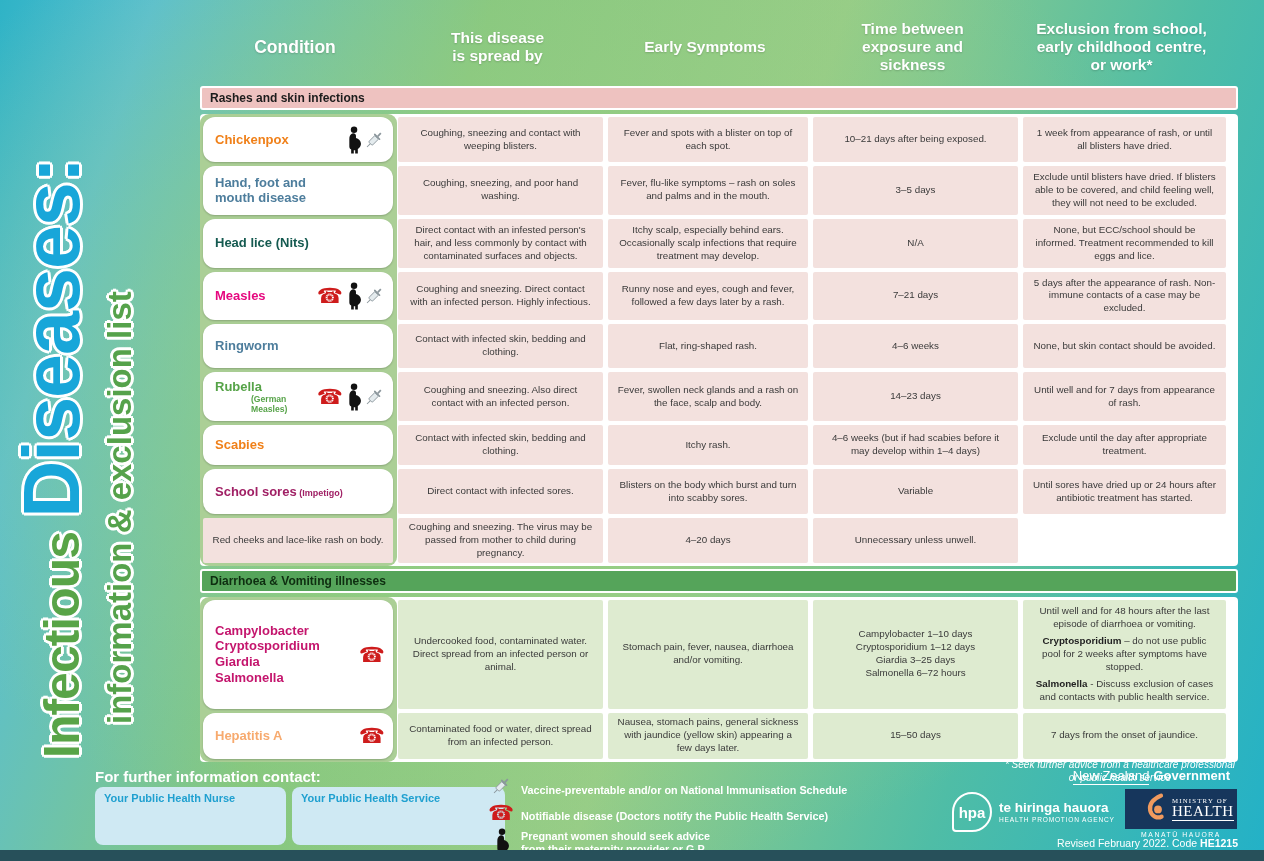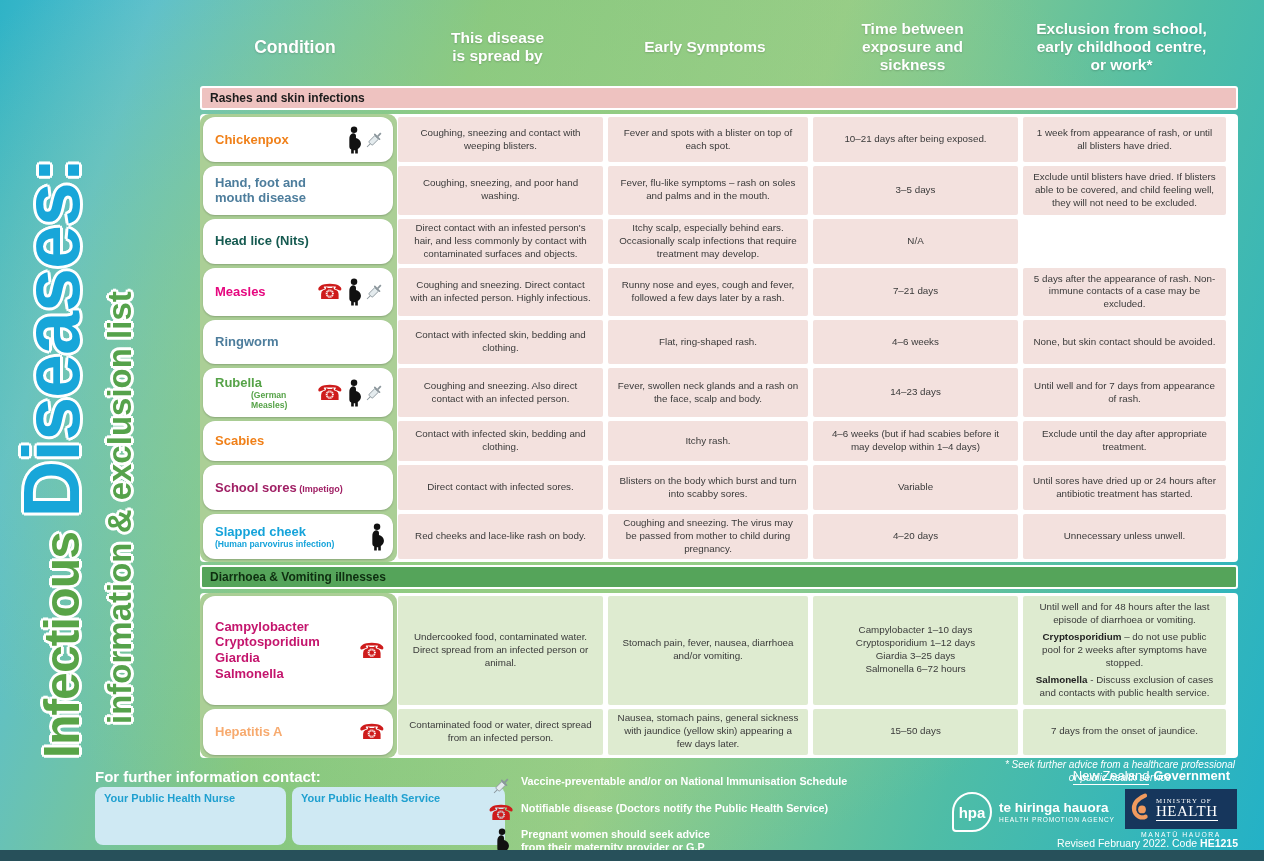--- a/index.html
+++ b/index.html
@@ -59,33 +59,33 @@
   .icon-preg svg,.icon-syr svg{display:block;}
   
   .footnote{position:absolute;left:1000px;top:758px;width:240px;text-align:center;color:#fff;
     font-style:italic;font-size:10px;line-height:1.3;white-space:pre-line;}
   .contact-heading{position:absolute;left:95px;top:768px;color:#fff;font-weight:bold;font-size:15px;}
   .contact-box{position:absolute;top:787px;height:58px;background:#cfe9f3;border-radius:8px;
     padding:5px 9px;box-sizing:border-box;font-size:11px;color:#1fa0d0;font-weight:bold;}
   .contact-box.b1{left:95px;width:191px;}
   .contact-box.b2{left:292px;width:213px;}
   .legend{position:absolute;left:488px;top:775px;display:flex;flex-direction:column;gap:5px;}
-  .legend-item{display:flex;align-items:flex-start;gap:7px;}
+  .legend-item{display:flex;align-items:flex-end;gap:7px;}
   .legend-icn{width:26px;display:flex;justify-content:center;align-items:center;}
   .legend-txt{color:#fff;font-weight:bold;font-size:10.8px;line-height:1.22;white-space:pre-line;}
   .nzgovt{position:absolute;right:34px;top:768px;color:#fff;font-size:13px;}
   .nzgovt .nz{border-bottom:1px solid #fff;padding-bottom:1px;}
   .nzgovt .gv{font-weight:bold;margin-left:4px;}
   .hpa{position:absolute;left:952px;top:792px;display:flex;align-items:center;gap:7px;color:#fff;}
   .hpa-circle{width:36px;height:36px;border:2px solid #fff;border-radius:50% 50% 50% 4px;
     display:flex;align-items:center;justify-content:center;font-weight:bold;font-size:15px;}
   .hpa-l1{font-weight:bold;font-size:13.5px;line-height:1.1;}
   .hpa-l2{font-size:6.6px;letter-spacing:.8px;}
   .moh{position:absolute;left:1125px;top:789px;width:112px;height:40px;background:#16365c;
-    display:flex;align-items:center;gap:5px;padding:3px 2px;box-sizing:border-box;}
+    display:flex;align-items:center;gap:5px;padding:3px 18px;box-sizing:border-box;}
   .moh-l1{font-family:"Liberation Serif", serif;color:#fff;font-size:6.8px;letter-spacing:1.2px;}
   .moh-l2{font-family:"Liberation Serif", serif;color:#fff;font-size:15px;letter-spacing:.5px;
     border-bottom:1px solid #fff;padding-bottom:1px;line-height:1.05;}
   .moh-sub{position:absolute;left:1125px;top:831px;width:112px;text-align:center;color:#fff;
     font-size:6.8px;letter-spacing:1.6px;}
   .revised{position:absolute;right:26px;top:837px;color:#fff;font-size:10.5px;}
   .bottom-strip{position:absolute;left:0;bottom:0;width:100%;height:11px;background:#27505a;}
 </style>
 </head>
 <body>
@@ -162,20 +162,23 @@
           </div>
           <div class="t-row pink" style="min-height: 44px;">
             <div class="cond-card">
               <div class="cond-text">
                 <div class="cond-name" style="color: rgb(21, 90, 80);">Head lice (Nits)</div>
               </div>
             </div>
             <div class="cell">Direct contact with an infested person's hair, and less commonly by contact with contaminated surfaces and objects.</div>
             <div class="cell">Itchy scalp, especially behind ears. Occasionally scalp infections that require treatment may develop.</div>
             <div class="cell pre">N/A</div>
+            <div class="cell">
+              <p class="ex-p">None, but ECC/school should be informed. Treatment recommended to kill eggs and lice.</p>
+            </div>
           </div>
           <div class="t-row pink" style="min-height: 45px;">
             <div class="cond-card">
               <div class="cond-text">
                 <div class="cond-name" style="color: rgb(230, 7, 127);">Measles</div>
               </div>
               <div class="cond-icons">
                 <span class="icon-phone">☎</span>
                 <span class="icon-preg">
                   <svg width="18" height="28" viewBox="0 0 20 32">
@@ -272,36 +275,20 @@
               </div>
             </div>
             <div class="cell">Direct contact with infected sores.</div>
             <div class="cell">Blisters on the body which burst and turn into scabby sores.</div>
             <div class="cell pre">Variable</div>
             <div class="cell">
               <p class="ex-p">Until sores have dried up or 24 hours after antibiotic treatment has started.</p>
             </div>
           </div>
           <div class="t-row pink" style="min-height: 43px;">
-            <div class="cond-card">
-              <div class="cond-text">
-                <div class="cond-name" style="color: rgb(21, 163, 218);">Slapped cheek</div>
-                <div class="cond-sub" style="color: rgb(21, 163, 218);">(Human parvovirus infection)</div>
-              </div>
-              <div class="cond-icons">
-                <span class="icon-preg">
-                  <svg width="18" height="28" viewBox="0 0 20 32">
-                    <g fill="#111">
-                      <circle cx="11.2" cy="4.2" r="3.7"></circle>
-                      <path d="M9 8.6 C6.6 9.6 5.8 12 5.8 15 L5.8 23.5 C5.8 25.2 6.8 26.4 7.9 26.9 L7.9 31.3 L10.9 31.3 L10.9 27.6 C11.4 27.8 12 27.8 12.5 27.6 L12.5 31.3 L15.5 31.3 L15.5 26.2 C17.6 25.1 19.1 23 19.1 20.4 C19.1 16.9 16.4 14.6 13.4 13.8 L13.4 11.2 C13.4 9.6 12 8.3 10.5 8.3 Z"></path>
-                    </g>
-                  </svg>
-                </span>
-              </div>
-            </div>
             <div class="cell">Red cheeks and lace-like rash on body.</div>
             <div class="cell">Coughing and sneezing. The virus may be passed from mother to child during pregnancy.</div>
             <div class="cell pre">4–20 days</div>
             <div class="cell">
               <p class="ex-p">Unnecessary unless unwell.</p>
             </div>
           </div>
         </div>
         <div class="section-bar green">Diarrhoea &amp; Vomiting illnesses</div>
         <div class="section-body">

